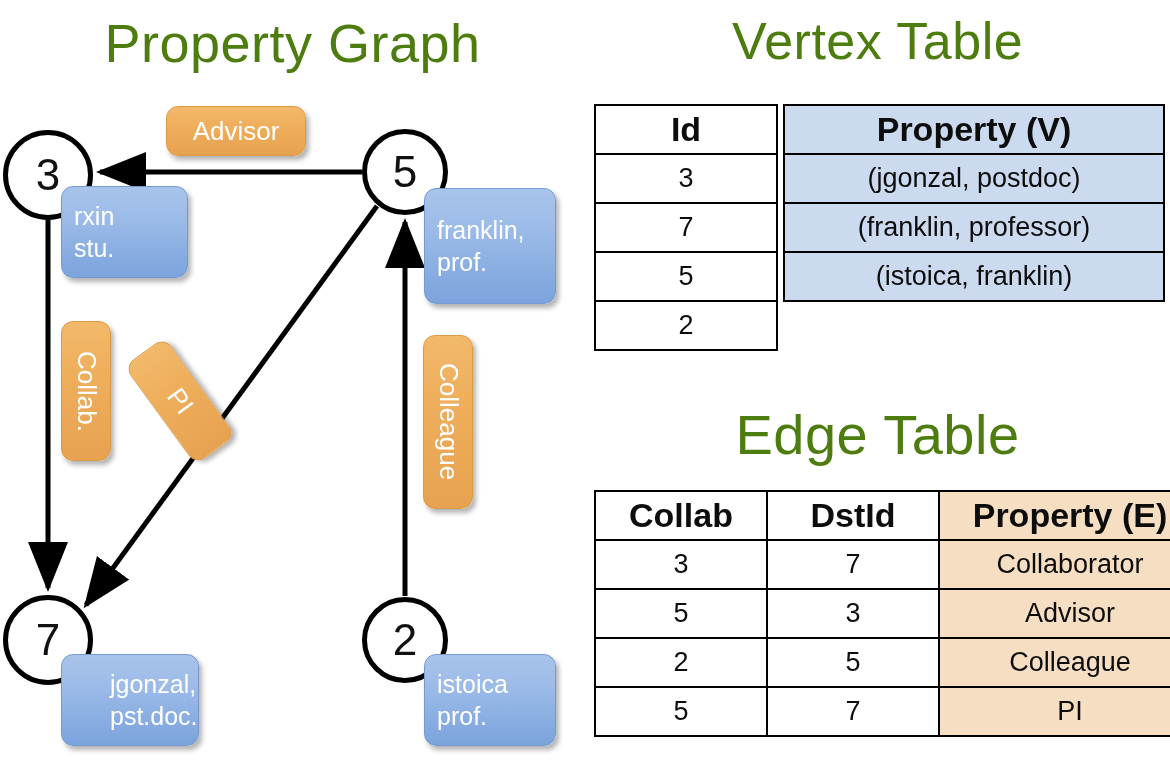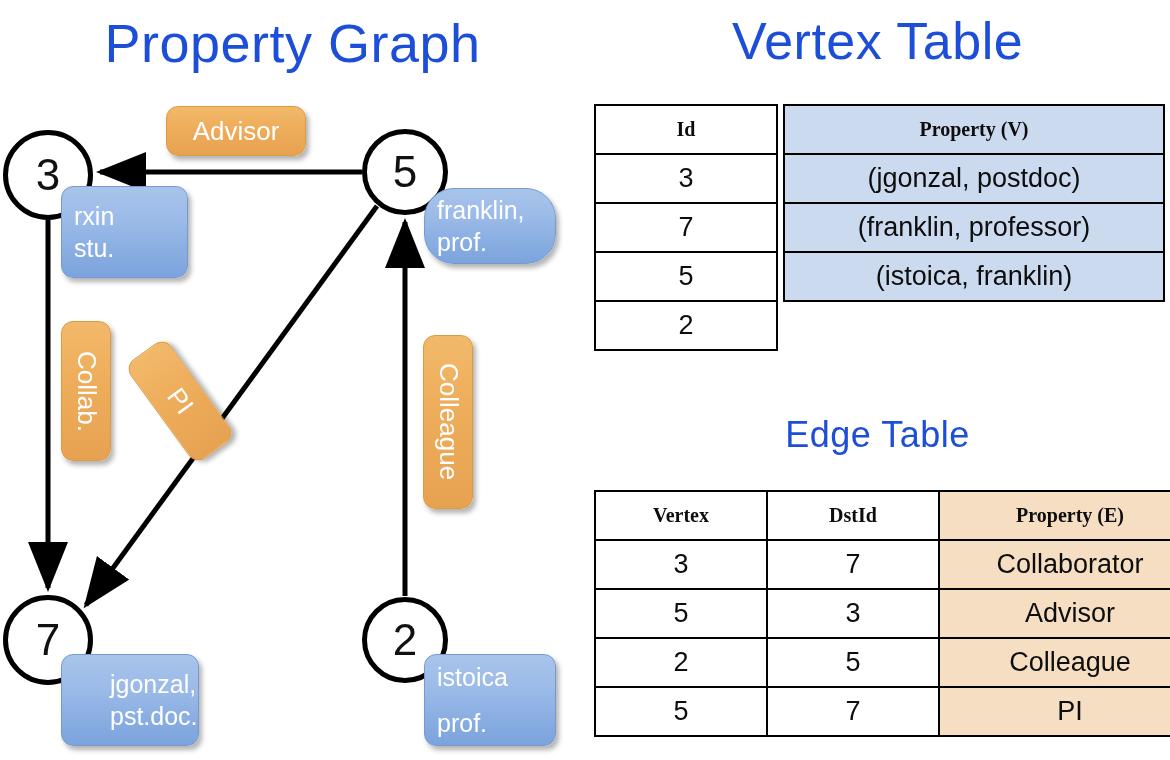--- a/index.html
+++ b/index.html
@@ -4,26 +4,26 @@
 <style>
   html,body{margin:0;padding:0;background:#fff;}
   body{width:1170px;height:760px;overflow:hidden;
        font-family:"Liberation Sans",sans-serif;color:#000;}
   #root{position:relative;width:1170px;height:760px;background:#fff;}
 
   
   .title{
     position:absolute;text-align:center;
     font-family:"Liberation Sans",sans-serif;
-    font-weight:300;color:#1d4ed8;white-space:nowrap;
+    font-weight:300;color:#4d7c0f;white-space:nowrap;
     letter-spacing:.5px;
   }
   #title-pg{left:0;top:8px;width:585px;font-size:54px;line-height:70px;}
   #title-vt{left:585px;top:6px;width:585px;font-size:52px;line-height:70px;}
-  #title-et{left:585px;top:400px;width:585px;font-size:36px;line-height:70px;}
+  #title-et{left:585px;top:400px;width:585px;font-size:56px;line-height:70px;}
 
   
   #graph-svg{position:absolute;left:0;top:0;width:585px;height:760px;}
 
   
   .vnode{
     position:absolute;border:5px solid #000;border-radius:50%;
     background:#fff;display:flex;align-items:center;justify-content:center;
     font-size:44px;font-weight:300;color:#111;box-sizing:border-box;
     font-family:"Liberation Sans",sans-serif;
@@ -51,21 +51,21 @@
   .vrot{ writing-mode:vertical-rl; text-orientation:mixed; }
 
   
   .tblock{position:absolute;border-collapse:collapse;border-spacing:0;
           table-layout:fixed;}
   .tblock td,.tblock th{
     border:2px solid #000;padding:0;margin:0;text-align:center;
     font-family:"Liberation Sans",sans-serif;font-weight:400;
     font-size:27px;color:#0d0d0d;background:#fff;height:47px;
   }
-  .tblock th{font-weight:700;font-size:20px;font-family:Liberation Serif, serif;}
+  .tblock th{font-weight:700;font-size:34px;}
   .cell-blue{background:#ccdaf0 !important;}
   .cell-peach{background:#f6dec3 !important;}
 </style>
 </head>
 <body>
 
 <div id="root">
 
   <div class="title" id="title-pg">Property Graph</div>
   <div class="title" id="title-vt">Vertex Table</div>
@@ -106,31 +106,31 @@
   </div>
   <div class="vnode" style="left:362px;top:597px;width:86px;height:86px;">
     <span>2</span>
   </div>
 
   <div class="pbox blue" style="left:61px;top:186px;width:127px;height:92px;">
     <span>rxin</span>
     <span>stu.</span>
   </div>
 
-  <div class="pbox blue" style="left:424px;top:188px;width:132px;height:76px;border-radius:30px;">
+  <div class="pbox blue" style="left:424px;top:188px;width:132px;height:116px;">
     <span>franklin,</span>
     <span>prof.</span>
   </div>
 
   <div class="pbox blue" style="left:61px;top:654px;width:138px;height:92px;padding-left:48px;">
     <span>jgonzal,</span>
     <span>pst.doc.</span>
   </div>
 
-  <div class="pbox blue" style="left:424px;top:654px;width:132px;height:92px;justify-content:space-between;">
+  <div class="pbox blue" style="left:424px;top:654px;width:132px;height:92px;">
     <span>istoica</span>
     <span>prof.</span>
   </div>
 
   <div class="pbox orange" style="left:166px;top:106px;width:140px;height:50px;">
     <span>Advisor</span>
   </div>
 
   <div class="pbox orange" style="left:61px;top:321px;width:50px;height:140px;">
     <span class="vrot">Collab.</span>
@@ -178,21 +178,21 @@
     </tr>
     <tr>
       <td class="cell-blue">(istoica, franklin)</td>
     </tr>
   </tbody>
     </table>
 
   <table class="tblock" style="left:594px;top:490px;width:340px;">
     <tbody>
         <tr>
-      <th style="width:170px">Vertex</th>
+      <th style="width:170px">Collab</th>
       <th style="width:170px">DstId</th>
     </tr>
     <tr>
       <td>3</td>
       <td>7</td>
     </tr>
     <tr>
       <td>5</td>
       <td>3</td>
     </tr>

